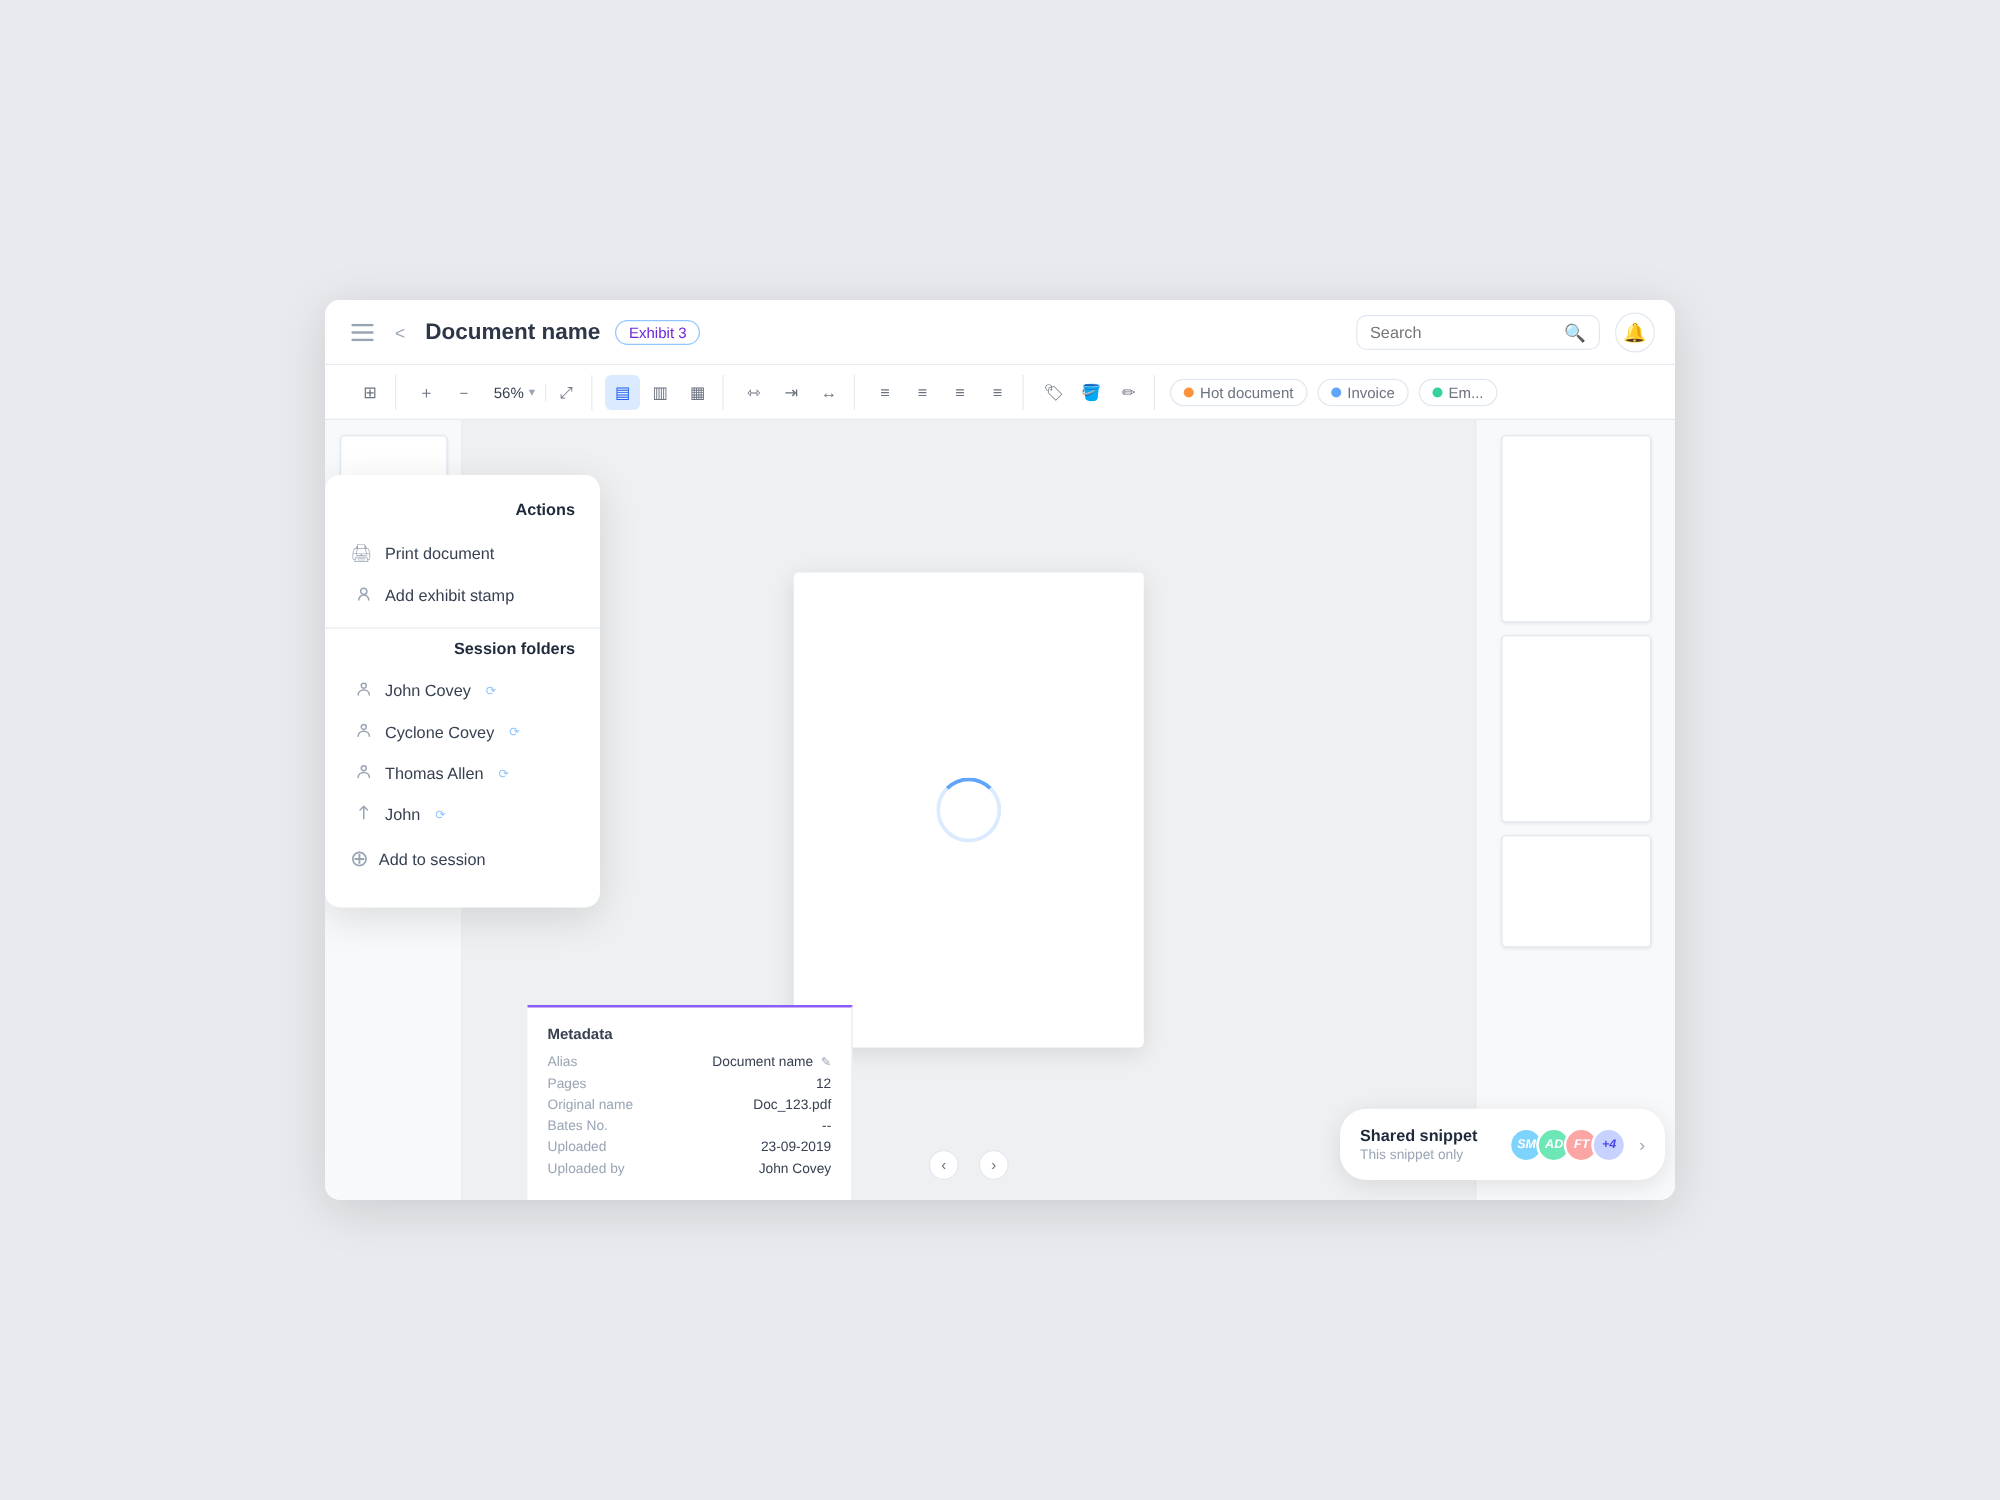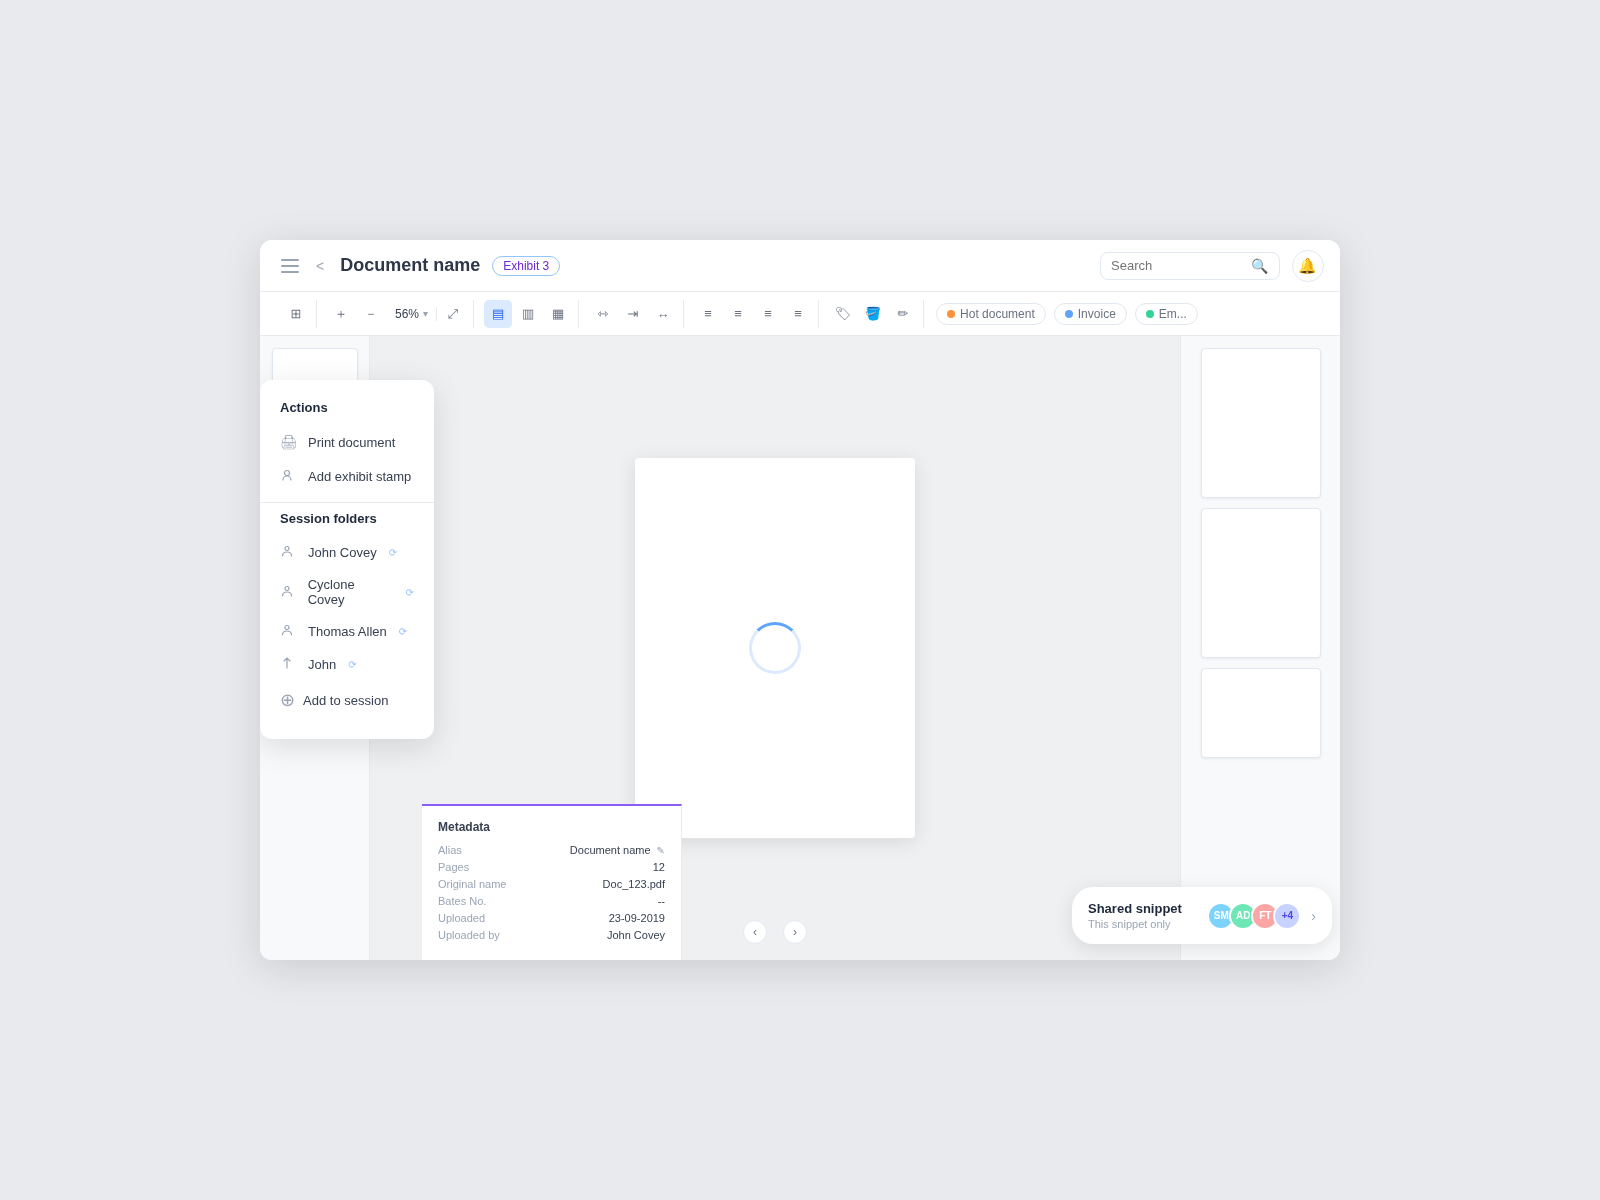--- a/index.html
+++ b/index.html
@@ -59,21 +59,21 @@
       color: #6d28d9;
       padding: 2px 10px;
     }
     .header-spacer { flex: 1; }
     .header-search {
       display: flex; align-items: center;
       border: 1px solid #e2e8f0;
       border-radius: 8px;
       padding: 5px 10px;
       gap: 20px;
-      width: 180px;
+      width: 195px;
     }
     .header-search input {
       border: none; outline: none; font-size: 13px; color: #6b7280;
       background: transparent; width: 100%;
     }
     .header-search-icon { color: #9aa5b4; font-size: 14px; }
     .header-bell {
       width: 32px; height: 32px;
       border-radius: 50%;
       border: 1px solid #e2e8f0;
@@ -211,26 +211,27 @@
       font-size: 11px; color: #6b7280; margin-bottom: 5px;
     }
     .meta-key { color: #9aa5b4; }
     .meta-val { color: #374151; font-weight: 500; }
     .meta-edit { color: #9aa5b4; font-size: 10px; margin-left: 3px; cursor: pointer; }
 
     
     .actions-popup {
       position: absolute;
       top: 44px; left: 0;
-      width: 174px;
+      width: 220px;
       background: #fff;
       border-radius: 12px;
       box-shadow: 0 8px 32px rgba(0,0,0,0.12);
       padding: 20px 0;
       z-index: 100;
+      text-align: right;
     }
     .actions-section-title {
       font-size: 13px; font-weight: 700; color: #1e293b;
       padding: 0 20px 10px;
     }
     .action-item {
       display: flex; align-items: center; gap: 10px;
       padding: 9px 20px; cursor: pointer; font-size: 13px; color: #374151;
     }
     .action-item.active { background: #eff6ff; color: #2563eb; }
@@ -264,20 +265,21 @@
       font-size: 13px; font-weight: 600; color: #1e293b; margin-bottom: 2px;
     }
     .snippet-sub { font-size: 11px; color: #9aa5b4; }
     .snippet-avatars { display: flex; gap: -6px; align-items: center; }
     .avatar {
       width: 28px; height: 28px; border-radius: 50%;
       display: flex; align-items: center; justify-content: center;
       font-size: 10px; font-weight: 700; color: #fff;
       border: 2px solid #fff;
       margin-left: -6px;
+      font-style: italic;
     }
     .avatar:first-child { margin-left: 0; }
     .avatar.sm { background: #7dd3fc; }
     .avatar.ad { background: #6ee7b7; }
     .avatar.ft { background: #fca5a5; }
     .avatar.plus { background: #c7d2fe; color: #4f46e5; }
     .snippet-arrow { color: #9aa5b4; cursor: pointer; font-size: 14px; }
   </style>
 </head>
 <body>

